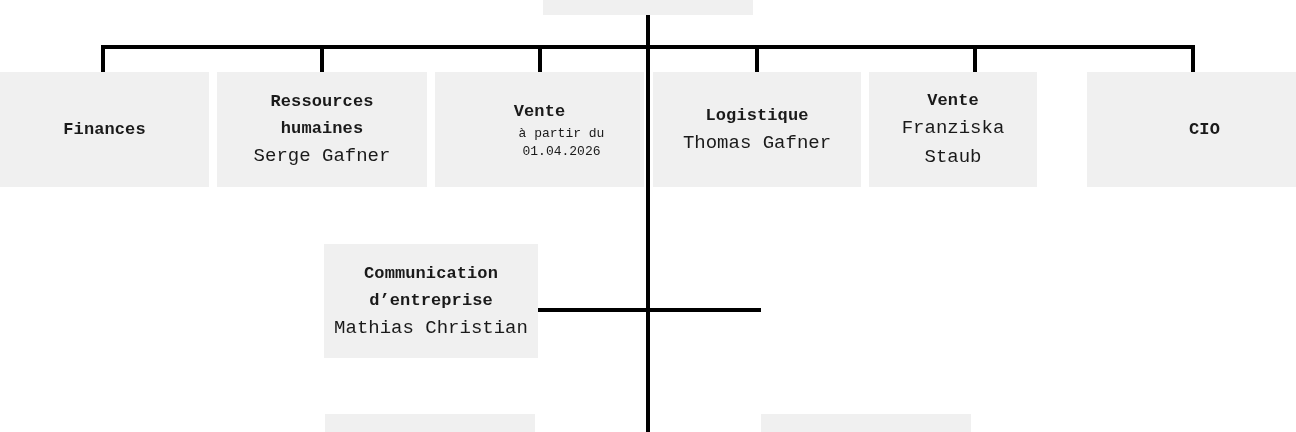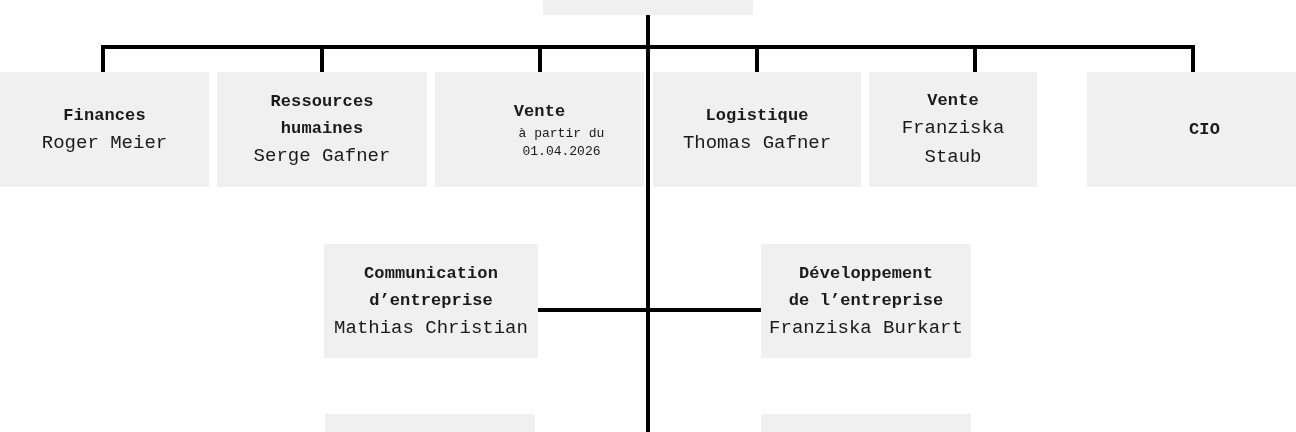--- a/index.html
+++ b/index.html
@@ -96,21 +96,20 @@
   <div class="line drop drop-3"></div>
   <div class="line drop drop-4"></div>
   <div class="line drop drop-5"></div>
   <div class="line drop drop-6"></div>
   <div class="line row2-hline"></div>
 
   <div class="node root-box"></div>
 
   <div class="node r1 b-finances">
     <div class="node-title">Finances</div>
-    <div class="node-name">Roger Meier</div>
   </div>
 
   <div class="node r1 b-rh">
     <div class="node-title">Ressources
 humaines</div>
     <div class="node-name">Serge Gafner</div>
   </div>
 
   <div class="node r1 b-achats">
     <div class="node-title">Vente</div>
@@ -130,22 +129,17 @@
   <div class="node r1 b-cio">
     <div class="node-title">CIO</div>
   </div>
 
   <div class="node r2 b-communication">
     <div class="node-title">Communication
 d’entreprise</div>
     <div class="node-name">Mathias Christian</div>
   </div>
 
-  <div class="node r2 b-developpement">
-    <div class="node-title">Développement
-de l’entreprise</div>
-    <div class="node-name">Franziska Burkart</div>
-  </div>
 
   <div class="node r3 b-row3-left"></div>
   <div class="node r3 b-row3-right"></div>
 
 </div>
 
 </body></html>

